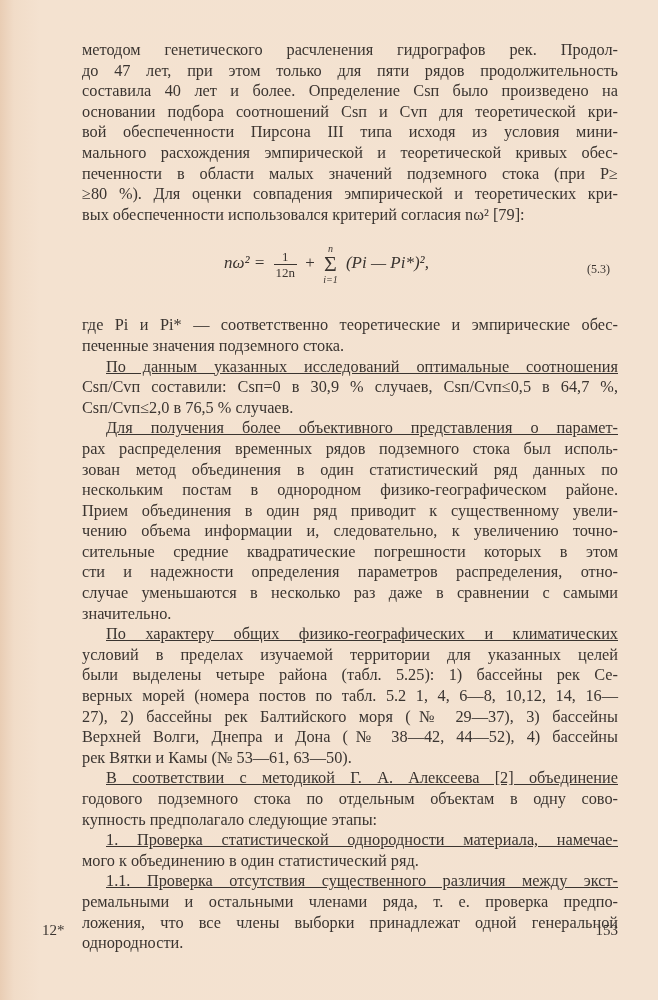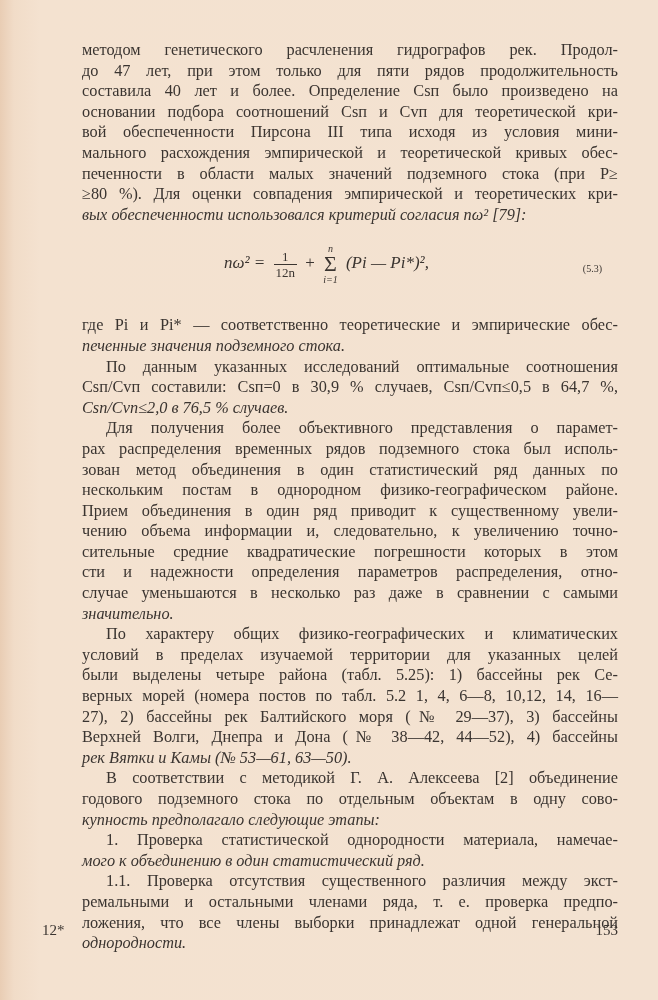--- a/index.html
+++ b/index.html
@@ -8,27 +8,27 @@
     background: linear-gradient(90deg, #e9cdb4 0px, #f1dcc8 14px, #f4e2d0 40px, #f3e2d1 100%);
     font-family: "Liberation Serif", "DejaVu Serif", serif;
     color: #3a3430;
     position: relative;
   }
   .page {
     position: absolute; left: 42px; top: 40px; width: 576px;
     font-size: 16.3px; line-height: 20.6px;
   }
   .ln { display: block; white-space: nowrap; text-align: justify; text-align-last: justify; height: 20.6px; margin-left: 40px; }
-  .ln.last { text-align-last: left; font-style: italic; }
-  .ind { text-indent: 24px; }
+  .ln.last { text-align-last: left; }
+  .ind { text-indent: 24px; text-decoration: underline; }
   .formula {
     position: relative; height: 80px; margin: 6px 0 4px 0;
   }
   .formula .eq { position: absolute; left: 182px; top: 12px; font-size: 17px; }
-  .formula .num { position: absolute; right: 16px; top: 28px; font-size: 10px; text-align: right; }
+  .formula .num { position: absolute; right: 8px; top: 28px; font-size: 12px; text-align: right; }
   .frac { display: inline-block; vertical-align: middle; text-align: center; font-size: 13px; line-height: 15px; margin: 0 4px; }
   .frac .n { display: block; border-bottom: 1px solid #3a3430; padding: 0 4px; }
   .frac .d { display: block; padding: 0 2px; }
   .sum { display: inline-block; vertical-align: middle; text-align: center; line-height: 11px; margin: 0 4px; }
   .sum .top, .sum .bot { display: block; font-size: 10px; font-style: italic; }
   .sum .sig { display: block; font-size: 22px; line-height: 20px; }
   i { }
   .footer {
     position: absolute; left: 42px; top: 922px; width: 576px; font-size: 15px;
   }

